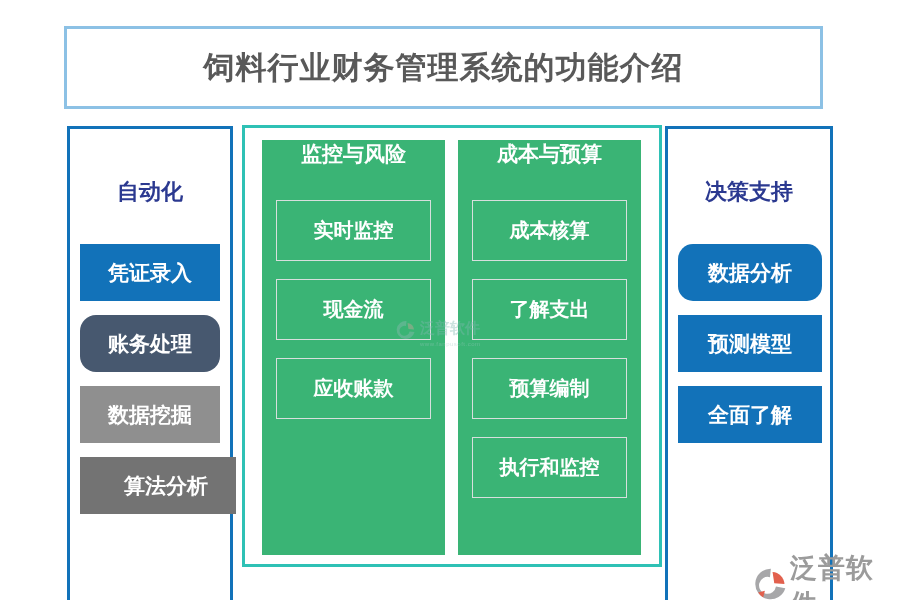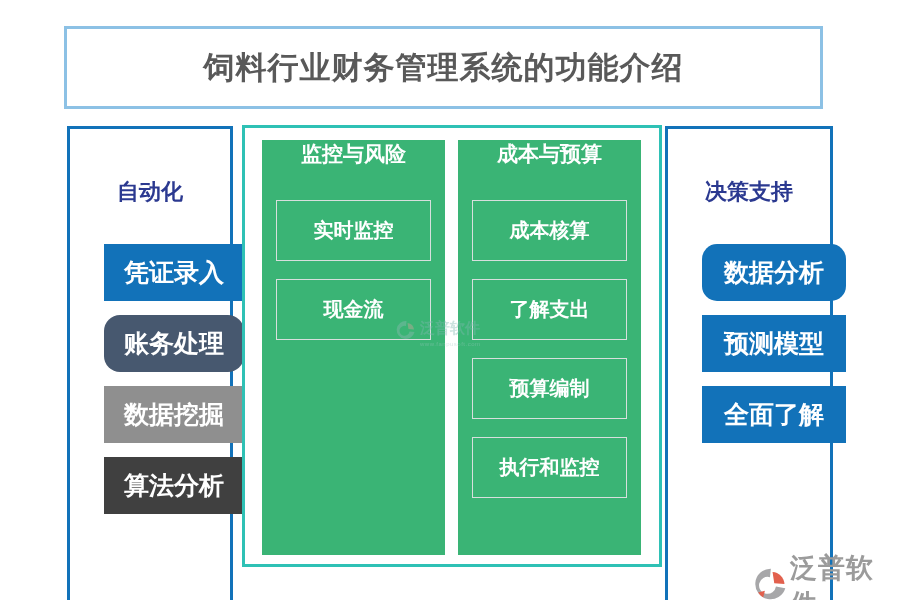--- a/index.html
+++ b/index.html
@@ -11,21 +11,21 @@
              border:3px solid #8cc1e5;display:flex;align-items:center;justify-content:center;}
   .title-box h1{margin:0;font-size:31px;font-weight:700;color:#595959;letter-spacing:1px;}
 
   
   .side-col{position:absolute;top:126px;height:527px;border:3px solid #1272b9;
             box-sizing:border-box;background:#fff;}
   .col-left{left:67px;width:166px;}
   .col-right{left:665px;width:168px;}
   .side-header{margin-top:48px;text-align:center;font-size:22px;font-weight:700;color:#2b3990;}
   .side-btn{position:absolute;left:10px;width:140px;height:57px;display:flex;align-items:center;
-            justify-content:center;color:#ffffff;font-size:25px;font-weight:700;margin-left:24px;}
+            justify-content:center;color:#ffffff;font-size:21px;font-weight:700;}
   .col-right .side-btn{width:144px;}
   .sb0{top:115px;} .sb1{top:186px;} .sb2{top:257px;} .sb3{top:328px;}
 
   
   .mid-box{position:absolute;left:242px;top:125px;width:420px;height:442px;
            border:3px solid #2fc1b5;box-sizing:border-box;background:#fff;}
   .green-panel{position:absolute;top:12px;width:183px;height:415px;background:#3ab475;
                display:flex;flex-direction:column;align-items:center;}
   .gp0{left:17px;} .gp1{left:213px;}
   .green-header{margin-bottom:32px;color:#ffffff;font-size:21px;font-weight:700;}
@@ -51,28 +51,29 @@
 
   <div class="title-box">
     <h1>饲料行业财务管理系统的功能介绍</h1>
   </div>
 
   <div class="side-col col-left">
     <div class="side-header">自动化</div>
     <div class="side-btn sb0" style="background-color: rgb(18, 114, 185);">凭证录入</div>
     <div class="side-btn sb1" style="background-color: rgb(71, 88, 111); border-radius: 16px;">账务处理</div>
     <div class="side-btn sb2" style="background-color: rgb(143, 143, 143);">数据挖掘</div>
-    <div class="side-btn sb3" style="background-color: #404040;">算法分析</div>
+    <div class="side-btn sb3" style="background-color: #737373; padding-left: 16px;">算法分析</div>
   </div>
 
   <div class="mid-box">
     <div class="green-panel gp0">
       <div class="green-header">监控与风险</div>
       <div class="green-item">实时监控</div>
       <div class="green-item">现金流</div>
+      <div class="green-item">应收账款</div>
     </div>
     <div class="green-panel gp1">
       <div class="green-header">成本与预算</div>
       <div class="green-item">成本核算</div>
       <div class="green-item">了解支出</div>
       <div class="green-item">预算编制</div>
       <div class="green-item">执行和监控</div>
     </div>
   </div>
 

